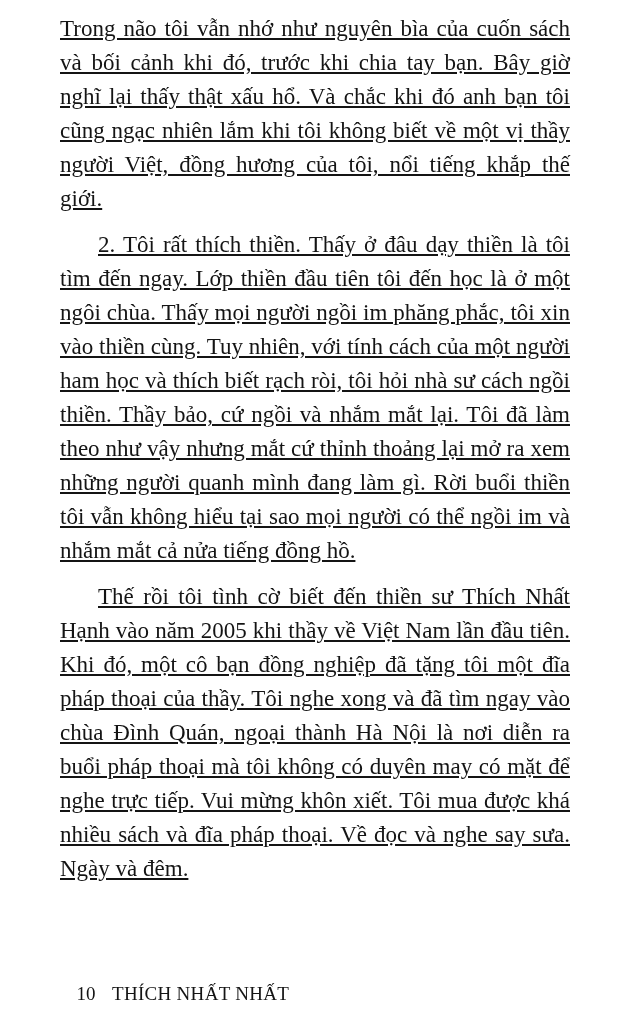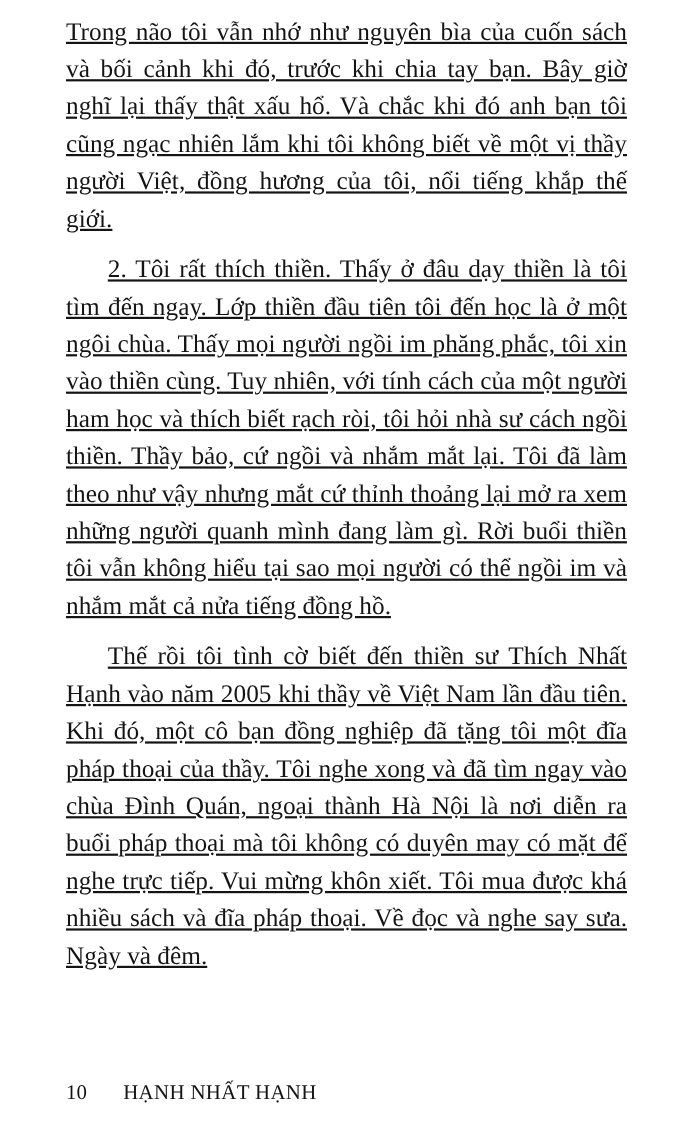--- a/index.html
+++ b/index.html
@@ -36,29 +36,30 @@
       position: absolute;
       left: 60px;
       top: 982px;
       font-size: 19px;
       line-height: 24px;
       white-space: nowrap;
     }
     .footer .page-number {
       display: inline-block;
       width: 52px;
+      text-align: center;
     }
     .footer .running-head {
       letter-spacing: 0.3px;
     }
   </style>
 </head>
 <body>
 
 <div class="page">
   <p class="para">Trong não tôi vẫn nhớ như nguyên bìa của cuốn sách và bối cảnh khi đó, trước khi chia tay bạn. Bây giờ nghĩ lại thấy thật xấu hổ. Và chắc khi đó anh bạn tôi cũng ngạc nhiên lắm khi tôi không biết về một vị thầy người Việt, đồng hương của tôi, nổi tiếng khắp thế giới.</p>
   <p class="para indent">2. Tôi rất thích thiền. Thấy ở đâu dạy thiền là tôi tìm đến ngay. Lớp thiền đầu tiên tôi đến học là ở một ngôi chùa. Thấy mọi người ngồi im phăng phắc, tôi xin vào thiền cùng. Tuy nhiên, với tính cách của một người ham học và thích biết rạch ròi, tôi hỏi nhà sư cách ngồi thiền. Thầy bảo, cứ ngồi và nhắm mắt lại. Tôi đã làm theo như vậy nhưng mắt cứ thỉnh thoảng lại mở ra xem những người quanh mình đang làm gì. Rời buổi thiền tôi vẫn không hiểu tại sao mọi người có thể ngồi im và nhắm mắt cả nửa tiếng đồng hồ.</p>
   <p class="para indent">Thế rồi tôi tình cờ biết đến thiền sư Thích Nhất Hạnh vào năm 2005 khi thầy về Việt Nam lần đầu tiên. Khi đó, một cô bạn đồng nghiệp đã tặng tôi một đĩa pháp thoại của thầy. Tôi nghe xong và đã tìm ngay vào chùa Đình Quán, ngoại thành Hà Nội là nơi diễn ra buổi pháp thoại mà tôi không có duyên may có mặt để nghe trực tiếp. Vui mừng khôn xiết. Tôi mua được khá nhiều sách và đĩa pháp thoại. Về đọc và nghe say sưa. Ngày và đêm.</p>
 </div>
 
 <div class="footer">
-  <span class="page-number">10</span><span class="running-head">HẠNH NHẤT HẠNH</span>
+  <span class="page-number">10</span><span class="running-head">THÍCH NHẤT NHẤT</span>
 </div>
 
 </body></html>

